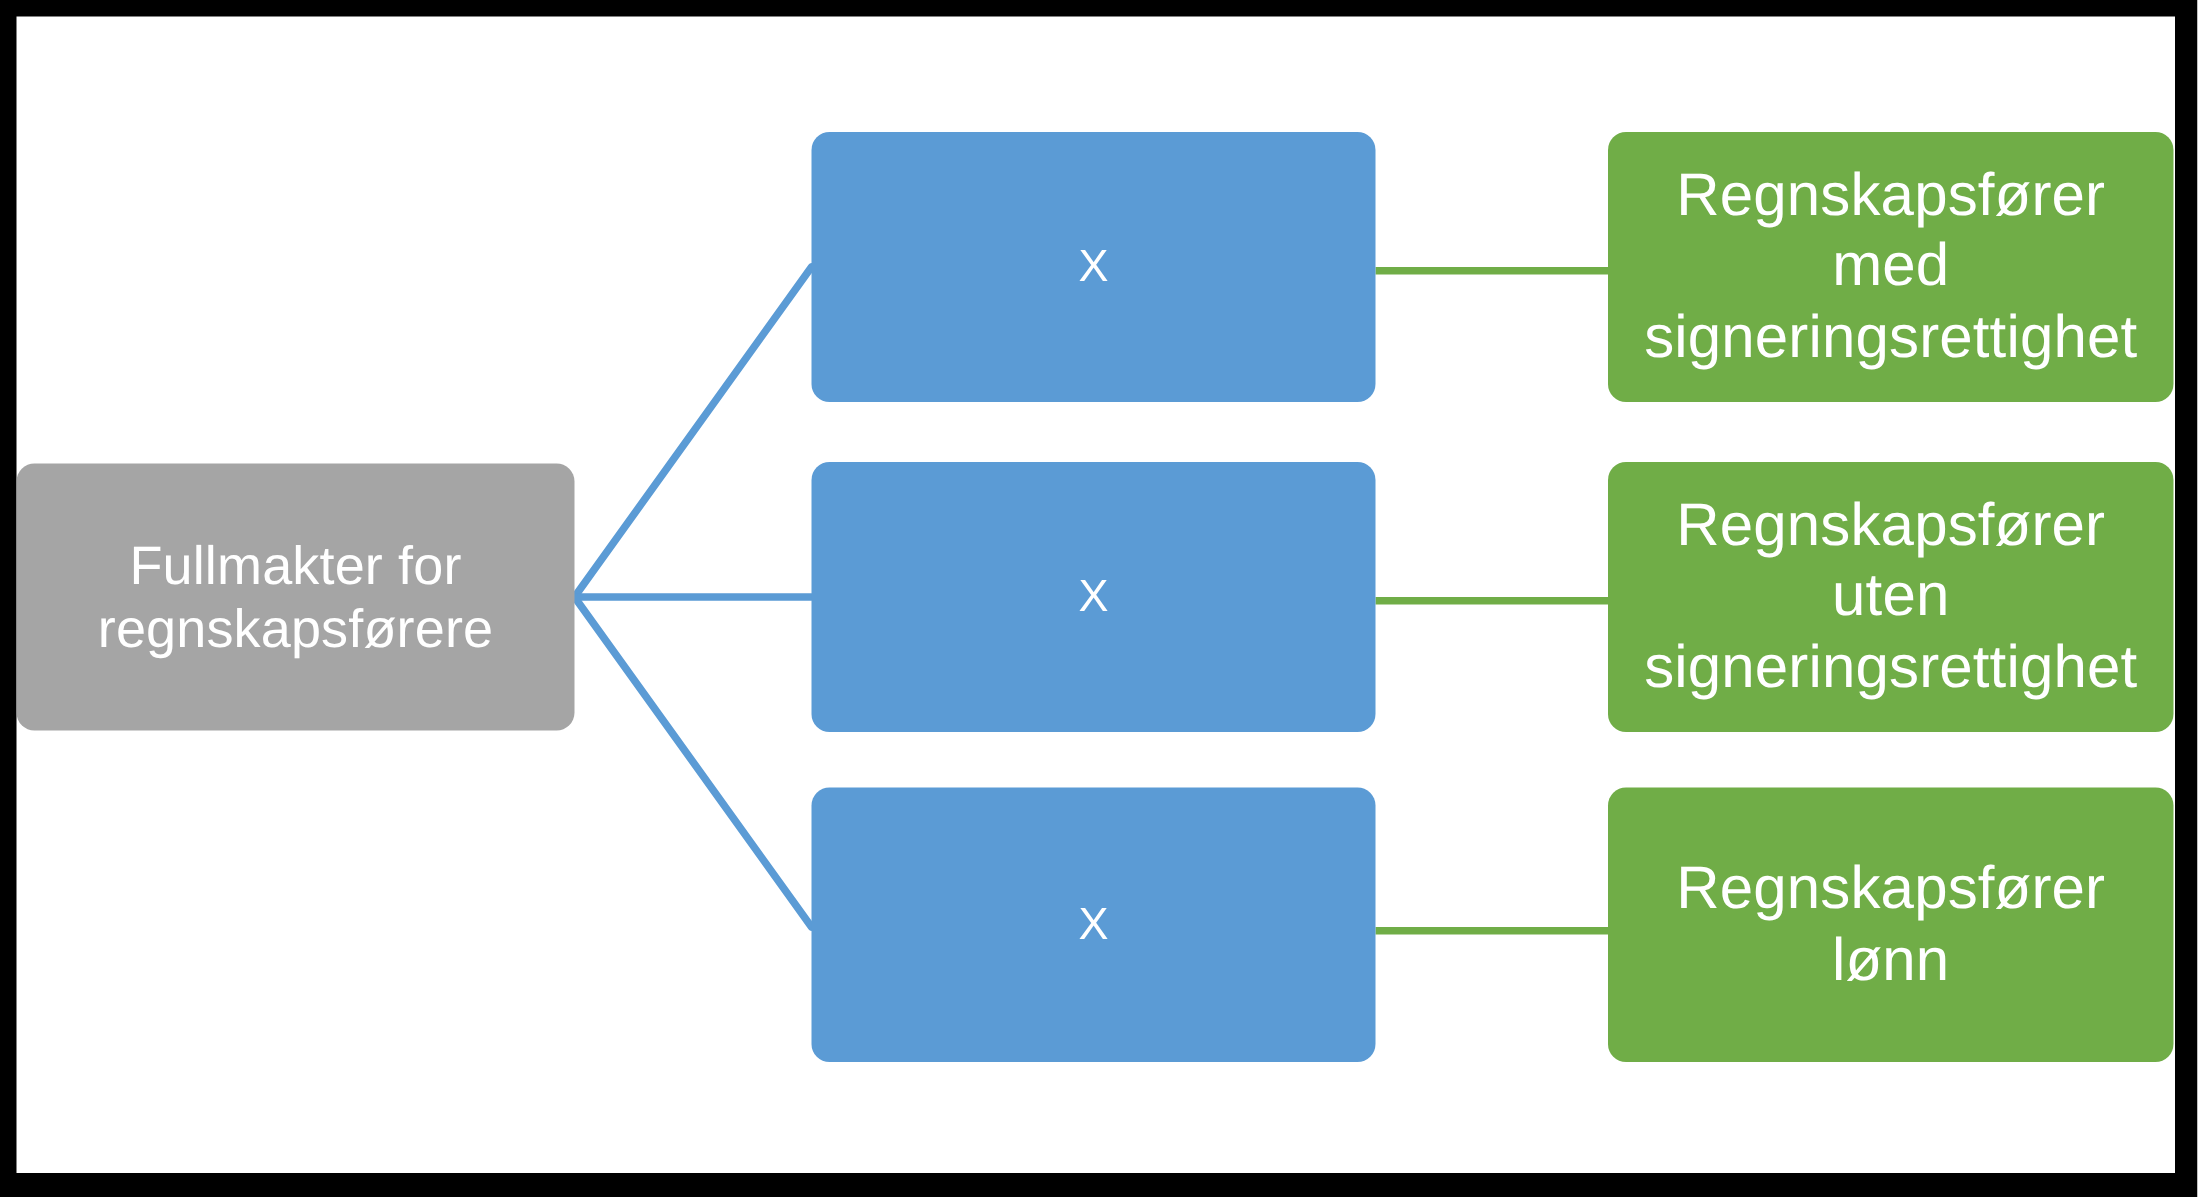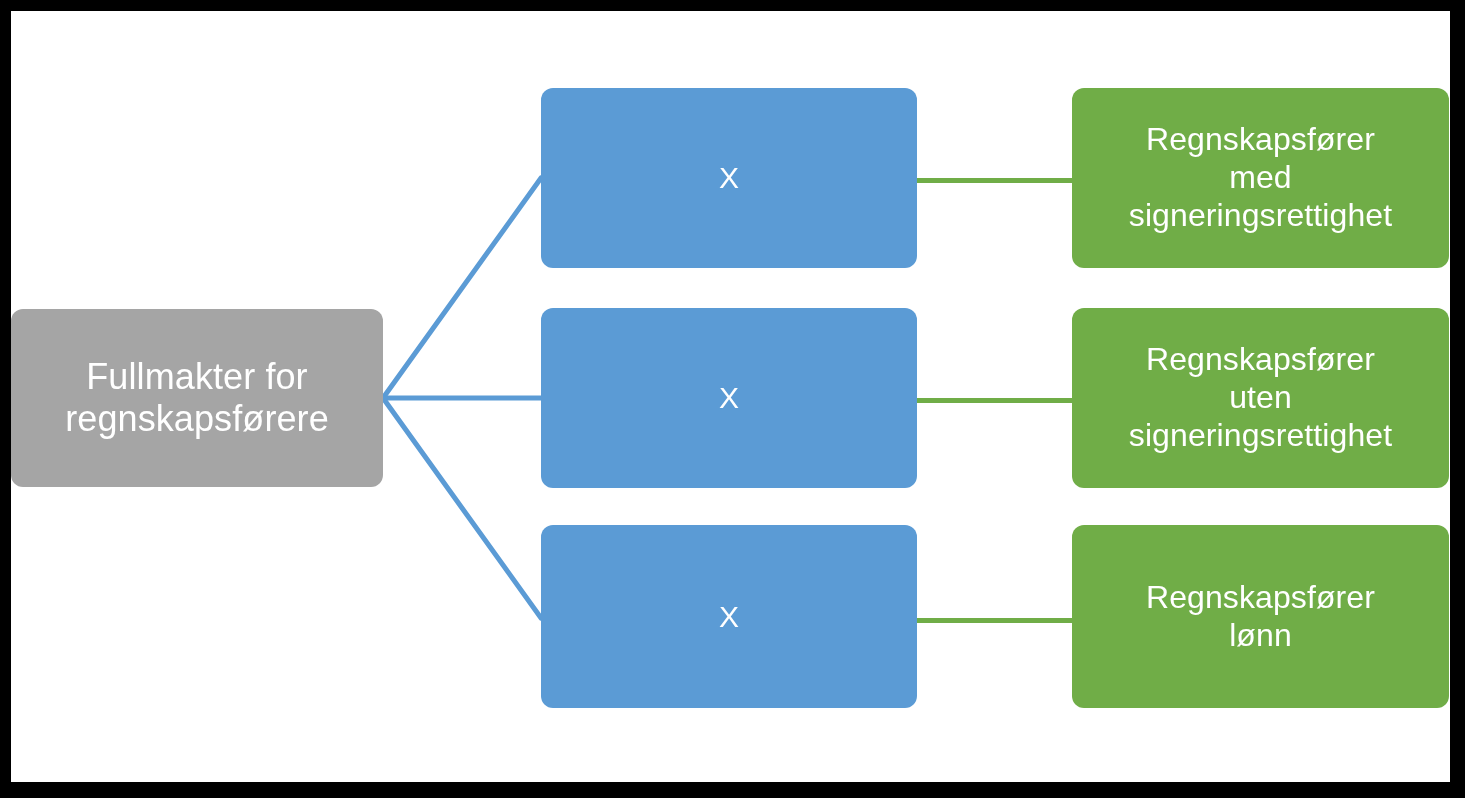--- a/index.html
+++ b/index.html
@@ -43,21 +43,21 @@
   .node-root {
     background: #a5a5a5;
     font-size: 36px;
   }
   .node-mid {
     background: #5b9bd5;
     font-size: 30px;
   }
   .node-leaf {
     background: #70ad47;
-    font-size: 32px;
+    font-size: 40px;
   }
   .connector-h {
     position: absolute;
     height: 5px;
     z-index: 1;
   }
   .connector-green { background: #70ad47; }
   svg.fan {
     position: absolute;
     left: 0;

